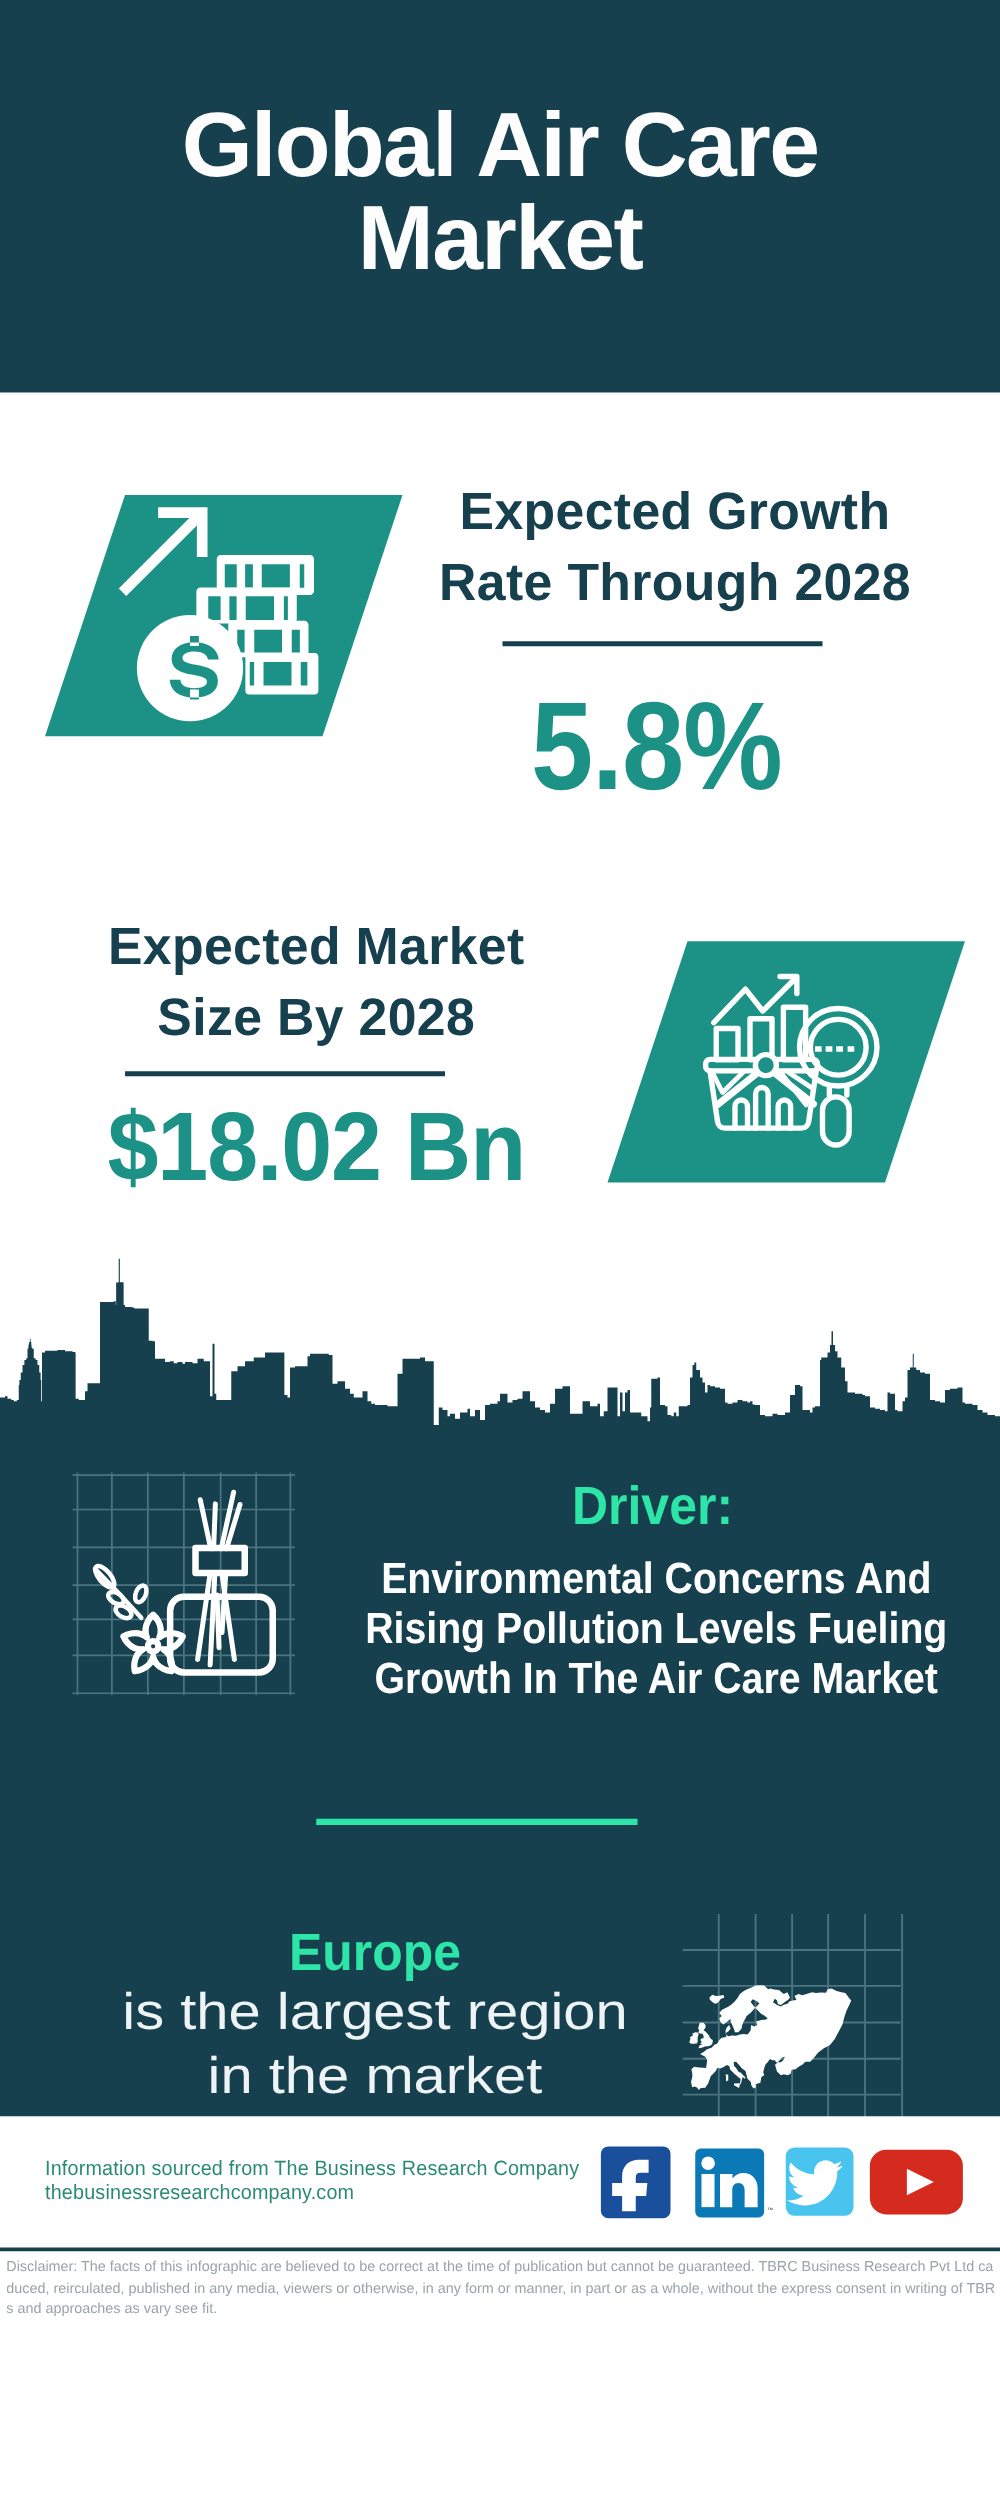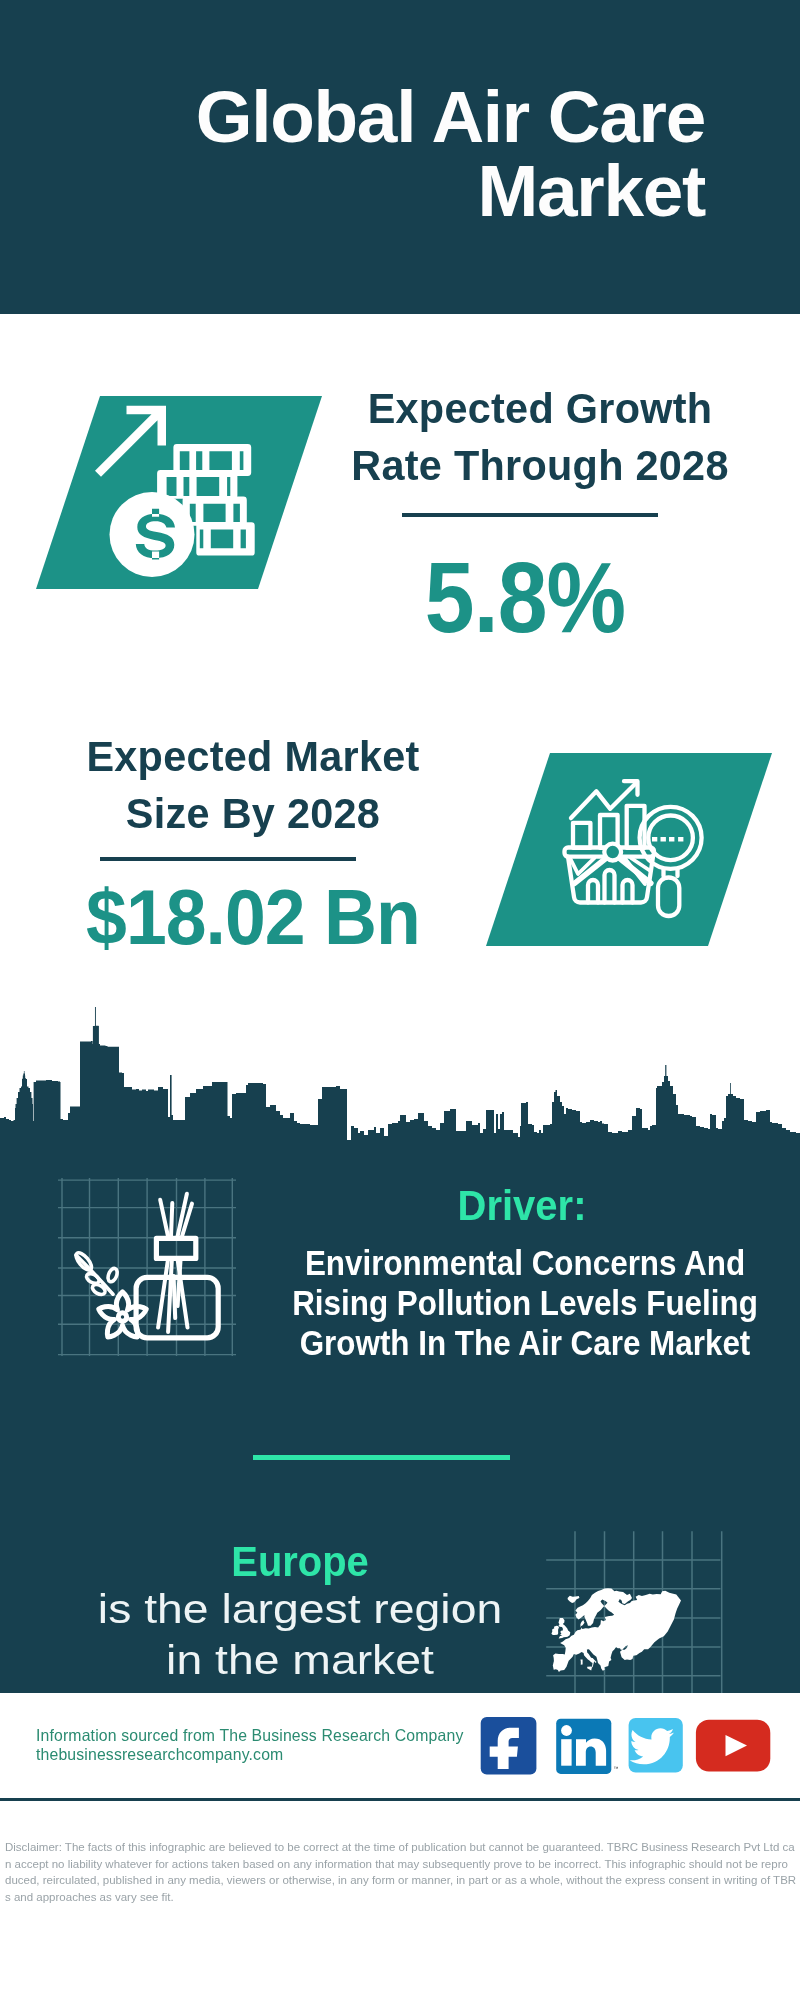--- a/index.html
+++ b/index.html
@@ -1,21 +1,21 @@
 <!DOCTYPE html>
 <html><head>
 <meta charset="utf-8">
 <style>
   html,body{margin:0;padding:0;}
   body{width:800px;height:2000px;background:#ffffff;font-family:"Liberation Sans",sans-serif;overflow:hidden;}
   .page{position:relative;width:800px;height:2000px;background:#fff;}
 
   
   .header{position:absolute;left:0;top:0;width:800px;height:314px;background:#17404f;}
-  .header h1{margin:0;position:absolute;left:95px;top:80px;width:610px;text-align:right;color:#fdfdfd;
+  .header h1{margin:0;position:absolute;left:95px;top:80px;width:610px;text-align:center;color:#fdfdfd;
              font-size:73px;font-weight:bold;line-height:74px;letter-spacing:-1.3px;}
 
   
   .stat-label{position:absolute;color:#17404f;font-size:42px;font-weight:bold;line-height:57px;text-align:center;transform:scaleX(0.985);letter-spacing:0.3px;}
   .stat-rule{position:absolute;height:4px;background:#17404f;}
   .stat-value{position:absolute;color:#1c9287;font-size:100px;font-weight:bold;line-height:100px;text-align:center;letter-spacing:-1px;transform:scaleX(0.895);}
 
   .stat-value2{font-size:78px;line-height:78px;transform:scaleX(0.94);}
   .para{position:absolute;overflow:visible;}
 
@@ -213,21 +213,20 @@
       <g>
         <rect x="628.6" y="1805.9" width="54.2" height="54.7" rx="7.0" fill="#48c4ef"></rect>
         <path fill="#ffffff" d="M674.2 1820.5 c-1.6 0.7 -3.4 1.2 -5.2 1.4 c1.9 -1.1 3.3 -2.9 4.0 -5.0 c-1.8 1.0 -3.7 1.8 -5.8 2.2 c-1.7 -1.8 -4.1 -2.9 -6.7 -2.9 c-5.1 0 -9.2 4.1 -9.2 9.2 c0 0.7 0.1 1.4 0.2 2.1 c-7.6 -0.4 -14.4 -4.0 -18.9 -9.6 c-0.8 1.3 -1.2 2.9 -1.2 4.6 c0 3.2 1.6 6.0 4.1 7.6 c-1.5 -0.1 -2.9 -0.5 -4.2 -1.2 v0.1 c0 4.5 3.2 8.2 7.4 9.0 c-0.8 0.2 -1.6 0.3 -2.4 0.3 c-0.6 0 -1.2 -0.1 -1.7 -0.2 c1.2 3.6 4.5 6.3 8.6 6.3 c-3.2 2.5 -7.1 3.9 -11.4 3.9 c-0.7 0 -1.5 0 -2.2 -0.1 c4.1 2.6 8.9 4.1 14.1 4.1 c16.9 0 26.1 -14.0 26.1 -26.1 l0 -1.2 c1.8 -1.3 3.3 -2.9 4.5 -4.7 z"></path>
       </g>
       <g>
         <rect x="695.9" y="1807.7" width="74.4" height="51.8" rx="13.0" fill="#d52b1f"></rect>
         <path fill="#ffffff" d="M725.5 1823.0 L747.0 1833.6 L725.5 1844.2 Z"></path>
       </g>
     </svg>
     <div class="divider-grey" style="left:0;top:105px;width:800px;"></div>
-    <div class="disclaimer" style="left:5px;top:113px;width:790px;margin-top:33px;">
+    <div class="disclaimer" style="left:5px;top:113px;width:790px;">
       <div class="dl">Disclaimer: The facts of this infographic are believed to be correct at the time of publication but cannot be guaranteed. TBRC Business Research Pvt Ltd ca</div>
-      <div class="dl">n accept no liability whatever for actions taken based on any information that may subsequently prove to be incorrect. This infographic should not be repro</div>
       <div class="dl">duced, reirculated, published in any media, viewers or otherwise, in any form or manner, in part or as a whole, without the express consent in writing of TBR</div>
       <div class="dl">s and approaches as vary see fit.</div>
     </div>
   </div>
 
 </div>
 
 </body></html>

